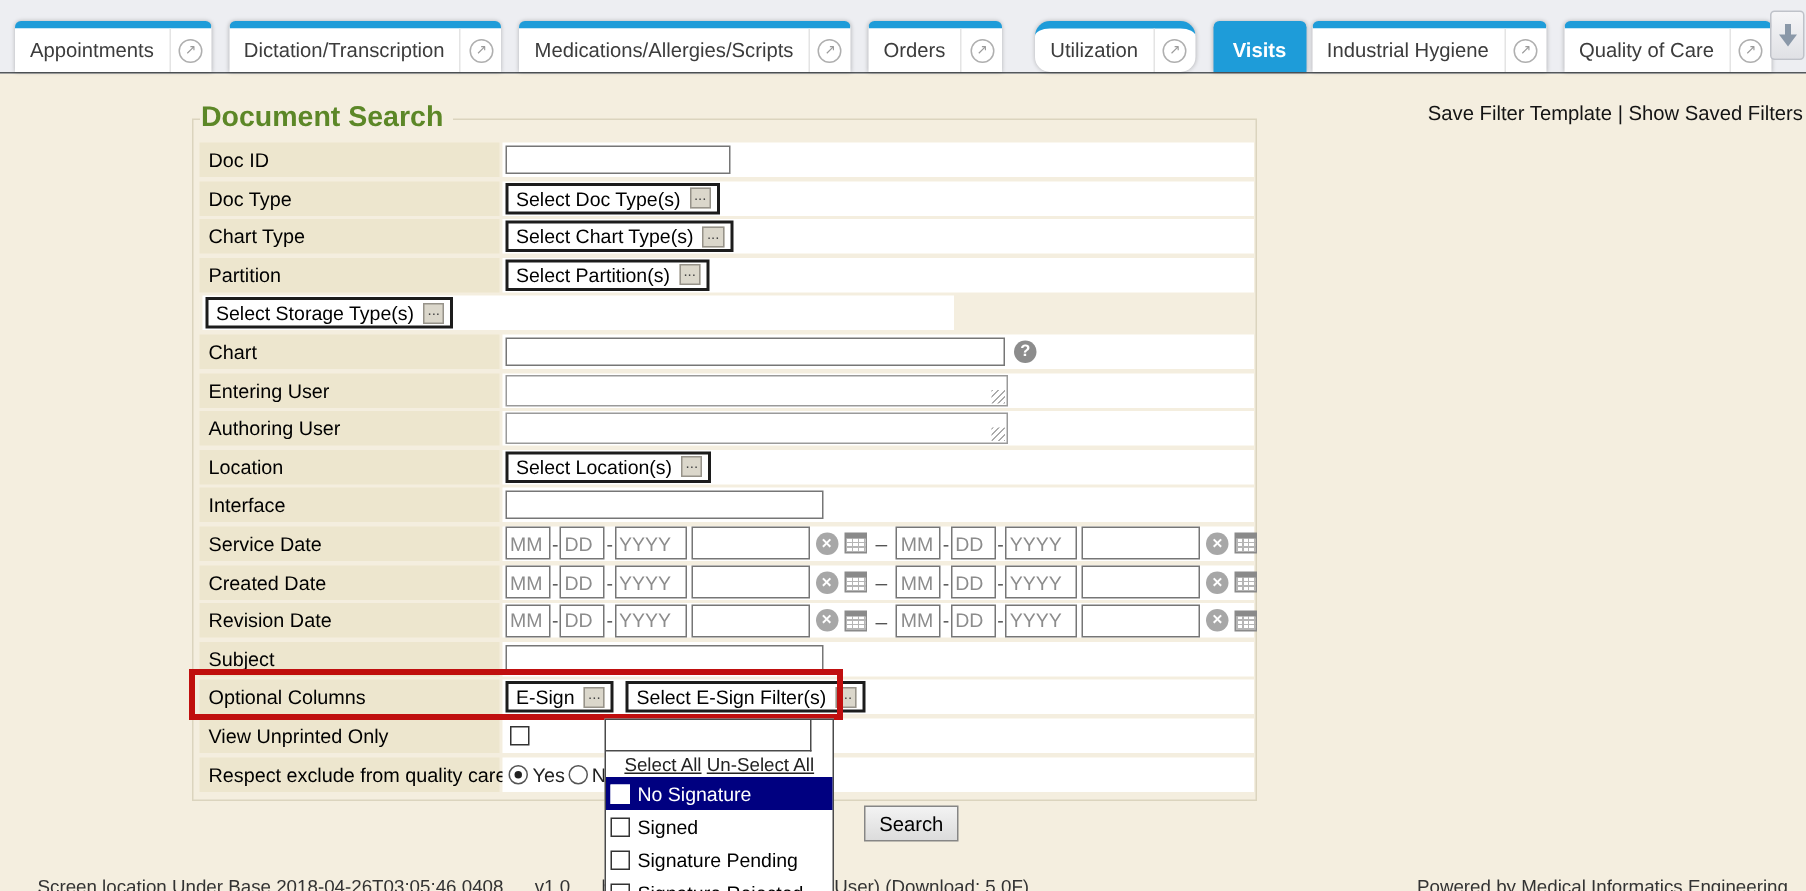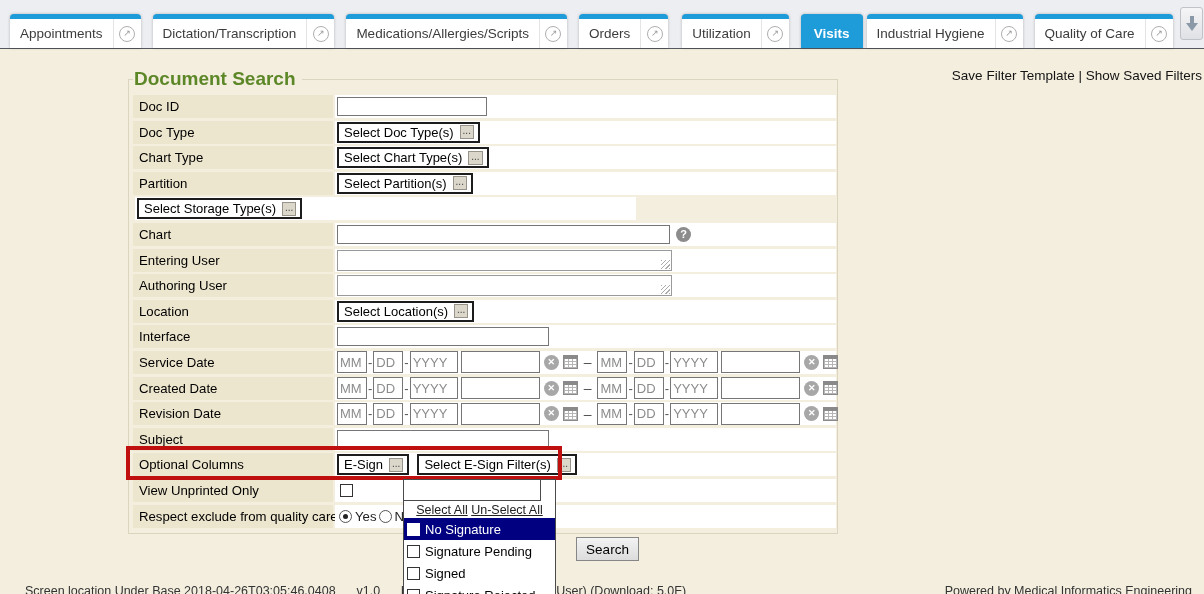--- a/index.html
+++ b/index.html
@@ -128,21 +128,21 @@
       <span class="popup">
           <span class="popup-circle">↗</span>
         </span>
     </div>
     <div class="tab">
       <span class="lbl">Orders</span>
       <span class="popup">
           <span class="popup-circle">↗</span>
         </span>
     </div>
-    <div class="tab" style="margin-left:14px;">
+    <div class="tab" style="margin-left:22px;border-radius:10px;">
       <span class="lbl">Utilization</span>
       <span class="popup">
           <span class="popup-circle">↗</span>
         </span>
     </div>
     <div class="tab active" style="margin-left:12px;">
       <span class="lbl">Visits</span>
     </div>
     <div class="tab" style="margin-left:4px;">
       <span class="lbl">Industrial Hygiene</span>
@@ -371,25 +371,25 @@
     <div class="panel-links">
       <a>Select All</a>
       <a>Un-Select All</a>
     </div>
     <div class="opt selected">
       <span class="cb"></span>
       <span>No Signature</span>
     </div>
     <div class="opt">
       <span class="cb"></span>
-      <span>Signature Pending</span>
+      <span>Signed</span>
     </div>
     <div class="opt">
       <span class="cb"></span>
-      <span>Signed</span>
+      <span>Signature Pending</span>
     </div>
     <div class="opt">
       <span class="cb"></span>
       <span>Signature Rejected</span>
     </div>
   </div>
 
   <button class="search-btn">Search</button>
 
   <div class="footer">

